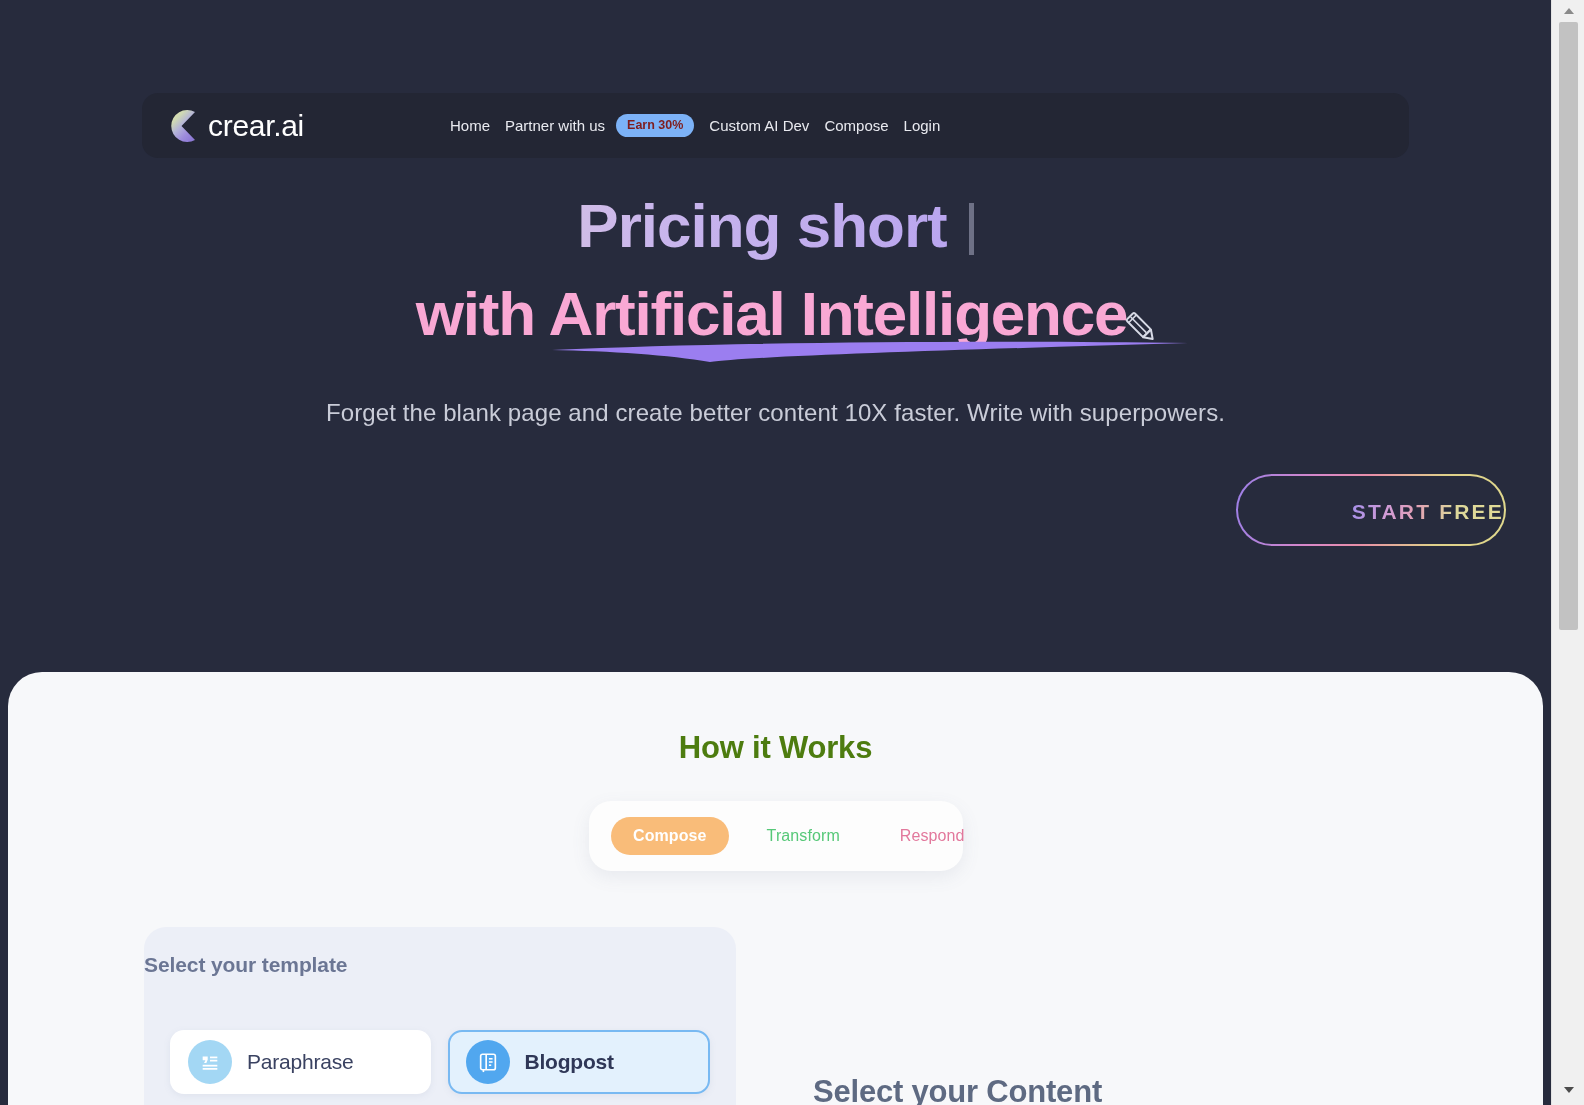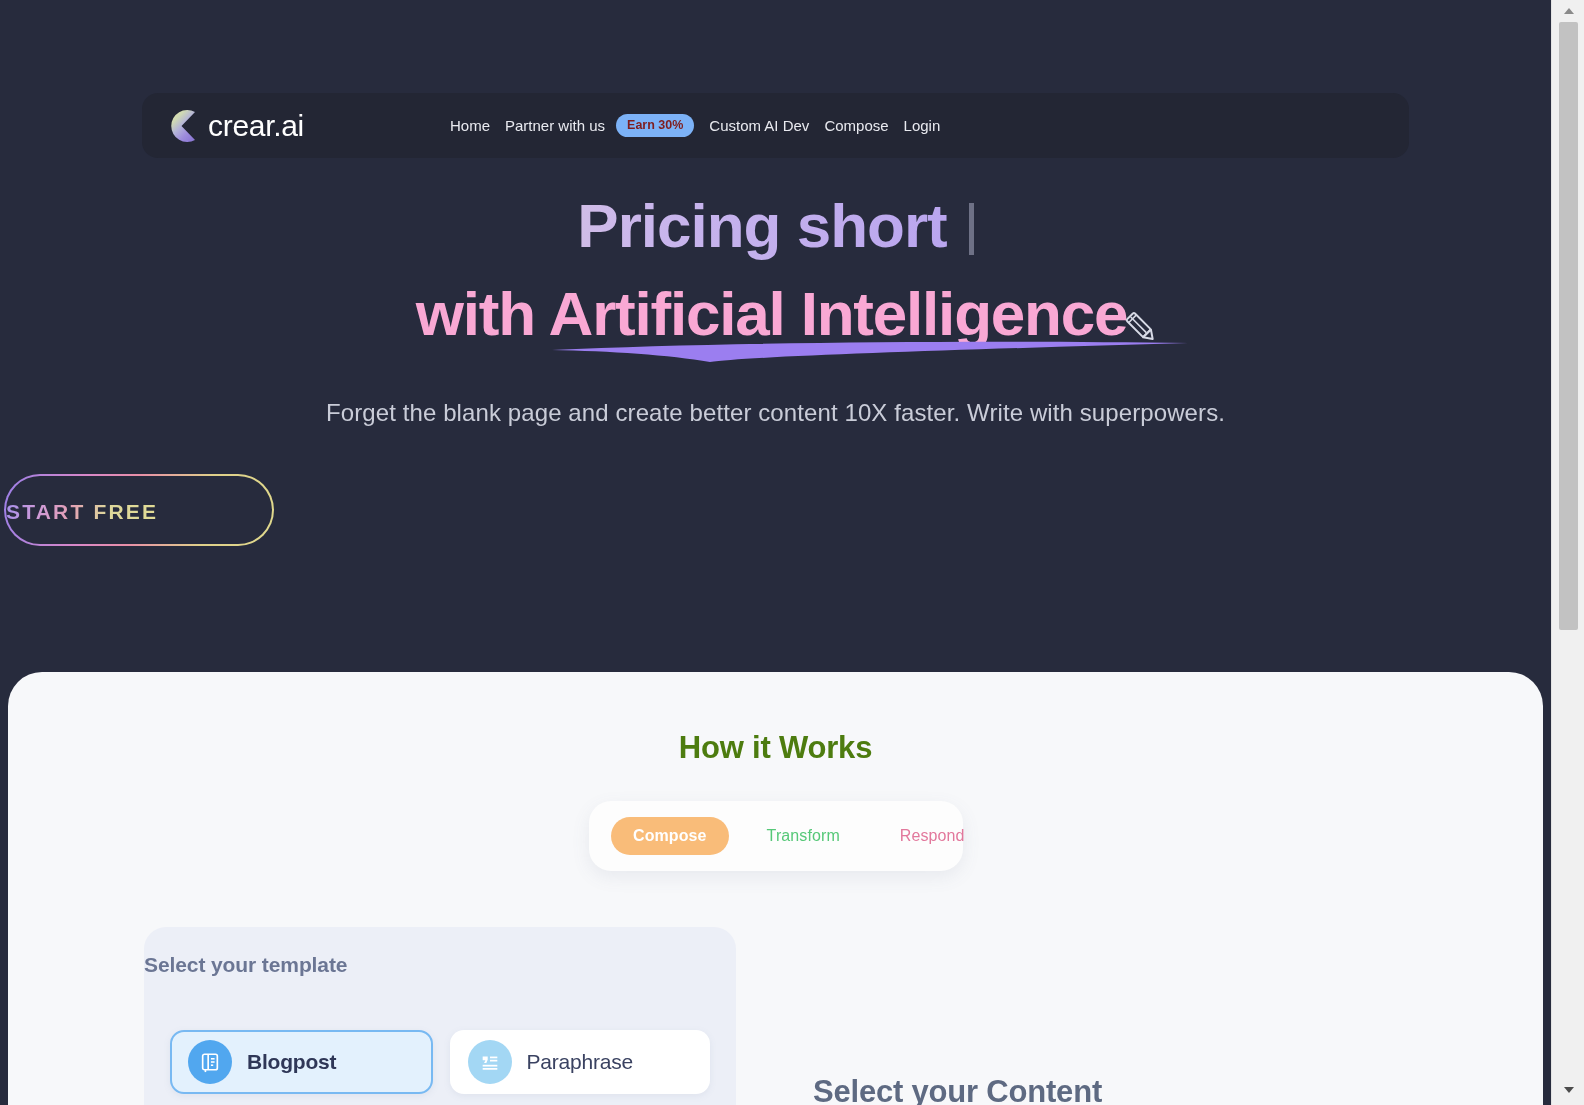--- a/index.html
+++ b/index.html
@@ -171,23 +171,23 @@
     text-align: center;
     font-size: 24px;
     color: #c9ccd8;
     font-weight: 400;
     letter-spacing: 0.1px;
   }
 
   
   .cta-wrap {
     position: absolute;
-    left: 4px; top: 474px;
+    left: 13px; top: 474px;
     width: 1493px;
-    text-align: left;
+    text-align: right;
   }
 
   .cta-btn {
     display: inline-block;
     position: relative;
     width: 270px;
     height: 72px;
     line-height: 72px;
     border-radius: 999px;
     background:
@@ -467,47 +467,47 @@
       <div class="tab active">Compose</div>
       <div class="tab transform">Transform</div>
       <div class="tab respond">Respond</div>
     </div>
 
     <div class="template-panel">
       <div class="panel-title">Select your template</div>
 
       <div class="template-row">
 
+        <div class="template-card">
+          <div class="tpl-icon paraphrase">
+            <svg width="22" height="22" viewBox="0 0 24 24">
+              <path d="M4 6 L4 10 L7 10 L5.5 13 L8 13 L9.5 9.5 L9.5 6 Z" fill="#ffffff"></path>
+              <line x1="12" y1="7" x2="20" y2="7" stroke="#ffffff" stroke-width="1.9"></line>
+              <line x1="12" y1="10.5" x2="20" y2="10.5" stroke="#ffffff" stroke-width="1.9"></line>
+              <line x1="4" y1="16" x2="20" y2="16" stroke="#ffffff" stroke-width="1.9"></line>
+              <line x1="4" y1="19.5" x2="20" y2="19.5" stroke="#ffffff" stroke-width="1.9"></line>
+            </svg>
+          </div>
+          <div class="tpl-label">Paraphrase</div>
+        </div>
+
         <div class="template-card selected">
           <div class="tpl-icon blogpost">
             <svg width="22" height="22" viewBox="0 0 24 24">
               <rect x="4" y="3.5" width="16" height="17" rx="2" fill="none" stroke="#ffffff" stroke-width="1.8"></rect>
               <line x1="10" y1="4" x2="10" y2="20" stroke="#ffffff" stroke-width="1.8"></line>
               <line x1="13" y1="8.5" x2="17" y2="8.5" stroke="#ffffff" stroke-width="1.7"></line>
               <line x1="13" y1="12" x2="17" y2="12" stroke="#ffffff" stroke-width="1.7"></line>
               <line x1="13" y1="15.5" x2="15.5" y2="15.5" stroke="#ffffff" stroke-width="1.7"></line>
               <path d="M7 20.5 L7 23" stroke="#ffffff" stroke-width="1.8"></path>
             </svg>
           </div>
           <div class="tpl-label bold">Blogpost</div>
         </div>
 
-        <div class="template-card">
-          <div class="tpl-icon paraphrase">
-            <svg width="22" height="22" viewBox="0 0 24 24">
-              <path d="M4 6 L4 10 L7 10 L5.5 13 L8 13 L9.5 9.5 L9.5 6 Z" fill="#ffffff"></path>
-              <line x1="12" y1="7" x2="20" y2="7" stroke="#ffffff" stroke-width="1.9"></line>
-              <line x1="12" y1="10.5" x2="20" y2="10.5" stroke="#ffffff" stroke-width="1.9"></line>
-              <line x1="4" y1="16" x2="20" y2="16" stroke="#ffffff" stroke-width="1.9"></line>
-              <line x1="4" y1="19.5" x2="20" y2="19.5" stroke="#ffffff" stroke-width="1.9"></line>
-            </svg>
-          </div>
-          <div class="tpl-label">Paraphrase</div>
-        </div>
-
       </div>
     </div>
 
     <div class="right-heading">Select your Content</div>
 
   </div>
 </div>
 
 <div class="scrollbar">
   <div class="sb-arrow up">

